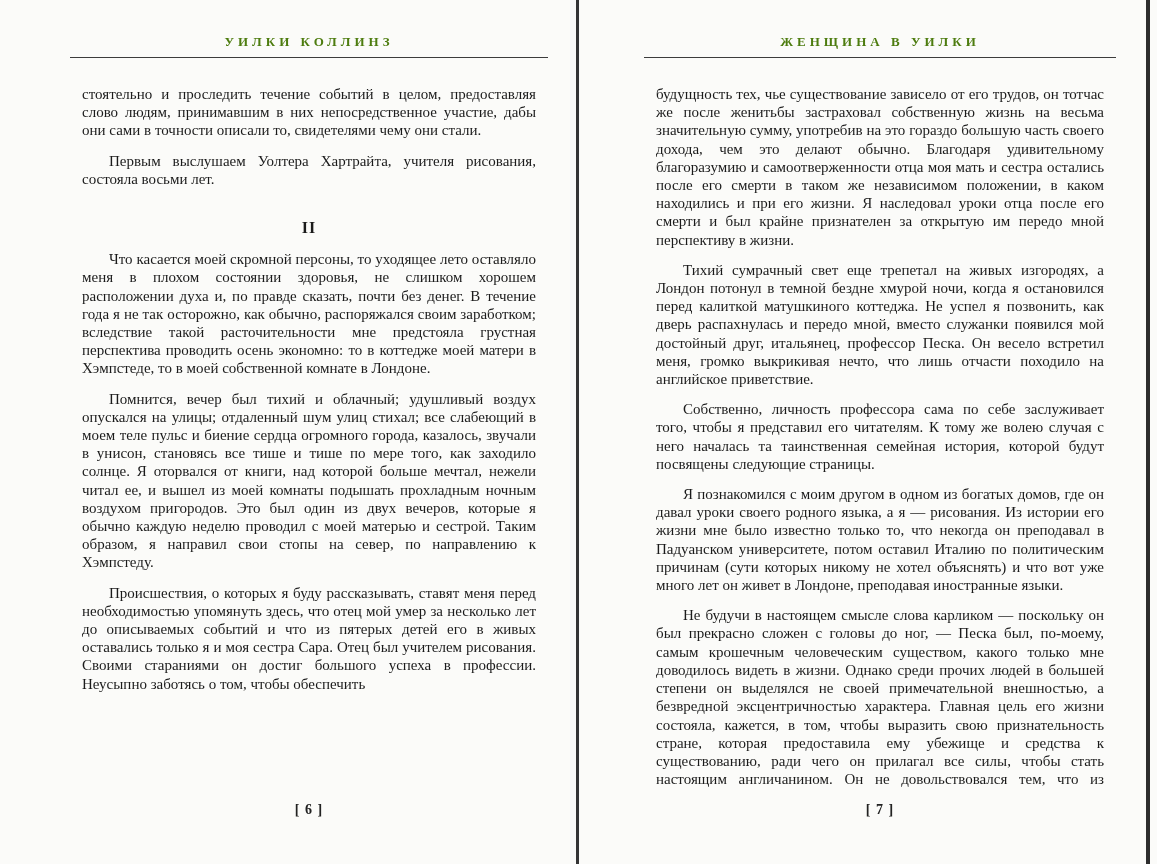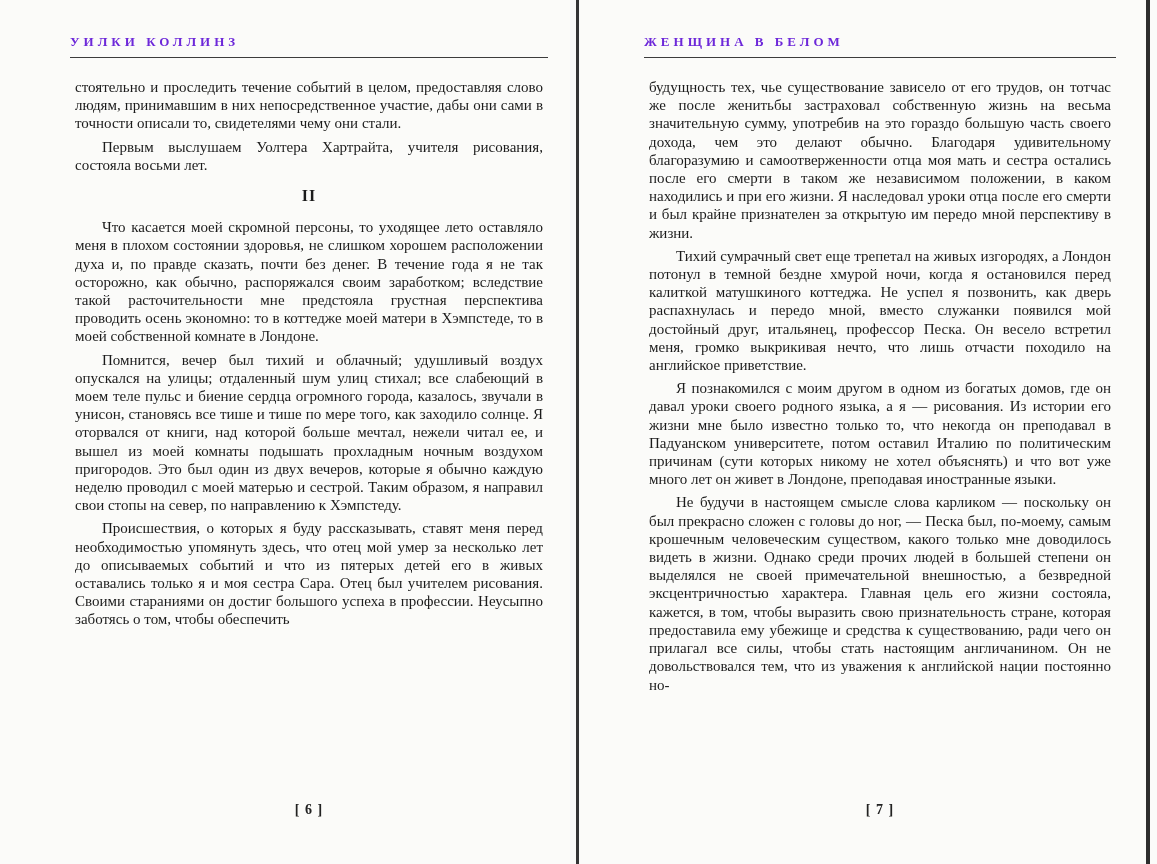--- a/index.html
+++ b/index.html
@@ -10,43 +10,44 @@
       height: 864px;
       background: #fbfbf9;
       font-family: "Liberation Serif", serif;
       color: #1b1b1b;
       overflow: hidden;
     }
     .page { position: absolute; top: 34px; height: 786px; }
     .page-left  { left: 70px;  width: 478px; }
     .page-right { left: 644px; width: 472px; }
     .running-head {
+      text-align: center;
       font-size: 13px;
       letter-spacing: 4px;
       font-weight: bold;
-      color: #6d28d9;
+      color: #4d7c0f;
     }
     .head-rule { height: 1px; background: #3c3c3c; margin-top: 7px; }
     .body-text {
       margin-top: 15px;
       font-size: 15px;
       line-height: 18.2px;
       text-align: justify;
       height: 716px;
       overflow: hidden;
       hyphens: auto;
       -webkit-hyphens: auto;
     }
-    .para { margin: 5px; text-indent: 27px; }
+    .para { margin: 12px; text-indent: 27px; }
     .para.cont { text-indent: 0; }
     .chapter-heading {
       text-align: center;
       font-size: 16px;
       letter-spacing: 1px;
-      margin: 13px 0 13px 0;
+      margin: 31px 0 13px 0;
       font-weight: bold;
     }
     .folio {
       position: absolute;
       bottom: 2px;
       left: 0;
       width: 100%;
       text-align: center;
       font-size: 14px;
       letter-spacing: 1px;
@@ -85,25 +86,26 @@
       <p class="para">Что касается моей скромной персоны, то уходящее лето оставляло меня в плохом состоянии здоровья, не слишком хорошем расположении духа и, по правде сказать, почти без денег. В течение года я не так осторожно, как обычно, распоряжался своим заработком; вследствие такой расточительности мне предстояла грустная перспектива проводить осень экономно: то в коттедже моей матери в Хэмпстеде, то в моей собственной комнате в Лондоне.</p>
       <p class="para">Помнится, вечер был тихий и облачный; удушливый воздух опускался на улицы; отдаленный шум улиц стихал; все слабеющий в моем теле пульс и биение сердца огромного города, казалось, звучали в унисон, становясь все тише и тише по мере того, как заходило солнце. Я оторвался от книги, над которой больше мечтал, нежели читал ее, и вышел из моей комнаты подышать прохладным ночным воздухом пригородов. Это был один из двух вечеров, которые я обычно каждую неделю проводил с моей матерью и сестрой. Таким образом, я направил свои стопы на север, по направлению к Хэмпстеду.</p>
       <p class="para">Происшествия, о которых я буду рассказывать, ставят меня перед необходимостью упомянуть здесь, что отец мой умер за несколько лет до описываемых событий и что из пятерых детей его в живых оставались только я и моя сестра Сара. Отец был учителем рисования. Своими стараниями он достиг большого успеха в профессии. Неусыпно заботясь о том, чтобы обеспечить</p>
     </div>
     <div class="folio">[ 6 ]</div>
   </div>
 
   <div class="gutter-line"></div>
 
   <div class="page page-right">
-    <div class="running-head">ЖЕНЩИНА В БЕЛОМ</div>
+    <div class="running-head">ЖЕНЩИНА В УИЛКИ</div>
     <div class="head-rule"></div>
     <div class="body-text">
       <p class="para cont">будущность тех, чье существование зависело от его трудов, он тотчас же после женитьбы застраховал собственную жизнь на весьма значительную сумму, употребив на это гораздо большую часть своего дохода, чем это делают обычно. Благодаря удивительному благоразумию и самоотверженности отца моя мать и сестра остались после его смерти в таком же независимом положении, в каком находились и при его жизни. Я наследовал уроки отца после его смерти и был крайне признателен за открытую им передо мной перспективу в жизни.</p>
       <p class="para">Тихий сумрачный свет еще трепетал на живых изгородях, а Лондон потонул в темной бездне хмурой ночи, когда я остановился перед калиткой матушкиного коттеджа. Не успел я позвонить, как дверь распахнулась и передо мной, вместо служанки появился мой достойный друг, итальянец, профессор Песка. Он весело встретил меня, громко выкрикивая нечто, что лишь отчасти походило на английское приветствие.</p>
+      <p class="para">Собственно, личность профессора сама по себе заслуживает того, чтобы я представил его читателям. К тому же волею случая с него началась та таинственная семейная история, которой будут посвящены следующие страницы.</p>
       <p class="para">Я познакомился с моим другом в одном из богатых домов, где он давал уроки своего родного языка, а я — рисования. Из истории его жизни мне было известно только то, что некогда он преподавал в Падуанском университете, потом оставил Италию по политическим причинам (сути которых никому не хотел объяснять) и что вот уже много лет он живет в Лондоне, преподавая иностранные языки.</p>
       <p class="para">Не будучи в настоящем смысле слова карликом — поскольку он был прекрасно сложен с головы до ног, — Песка был, по-моему, самым крошечным человеческим существом, какого только мне доводилось видеть в жизни. Однако среди прочих людей в большей степени он выделялся не своей примечательной внешностью, а безвредной эксцентричностью характера. Главная цель его жизни состояла, кажется, в том, чтобы выразить свою признательность стране, которая предоставила ему убежище и средства к существованию, ради чего он прилагал все силы, чтобы стать настоящим англичанином. Он не довольствовался тем, что из уважения к английской нации постоянно но-</p>
     </div>
     <div class="folio">[ 7 ]</div>
   </div>
 
   <div class="edge-line"></div>
 
 </div>
 

